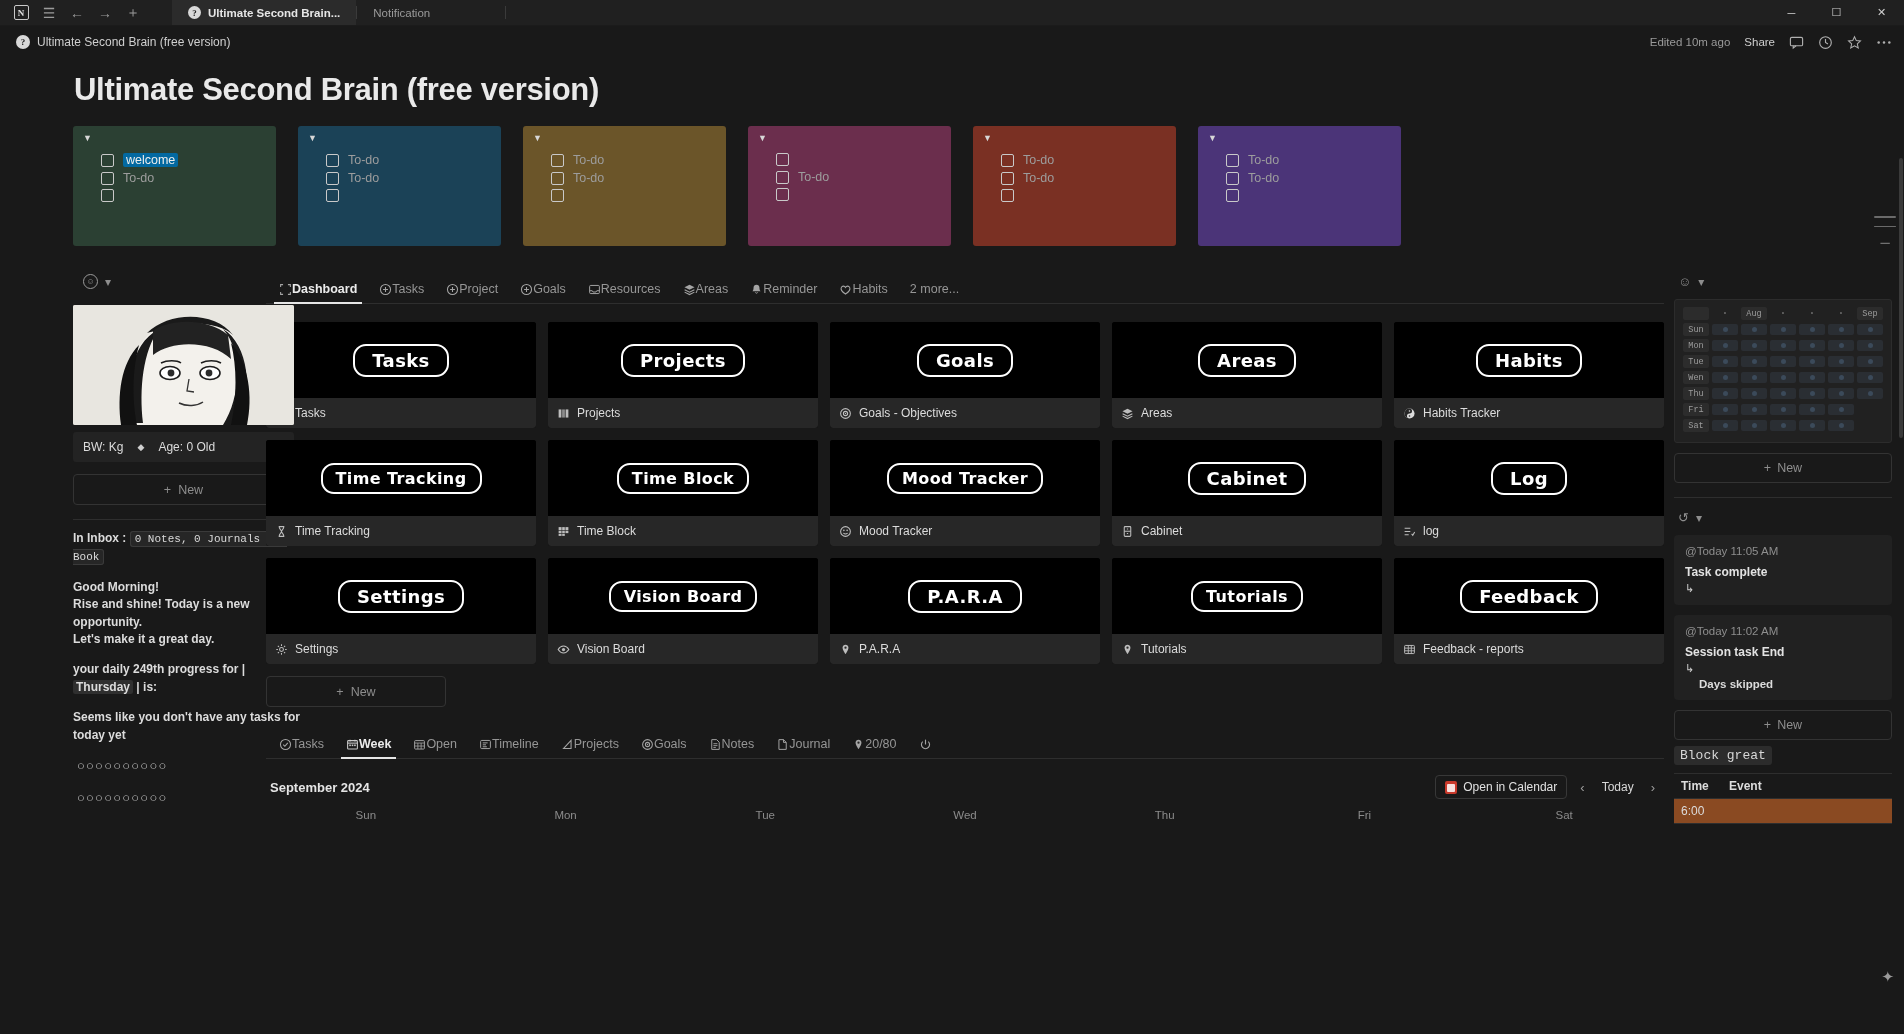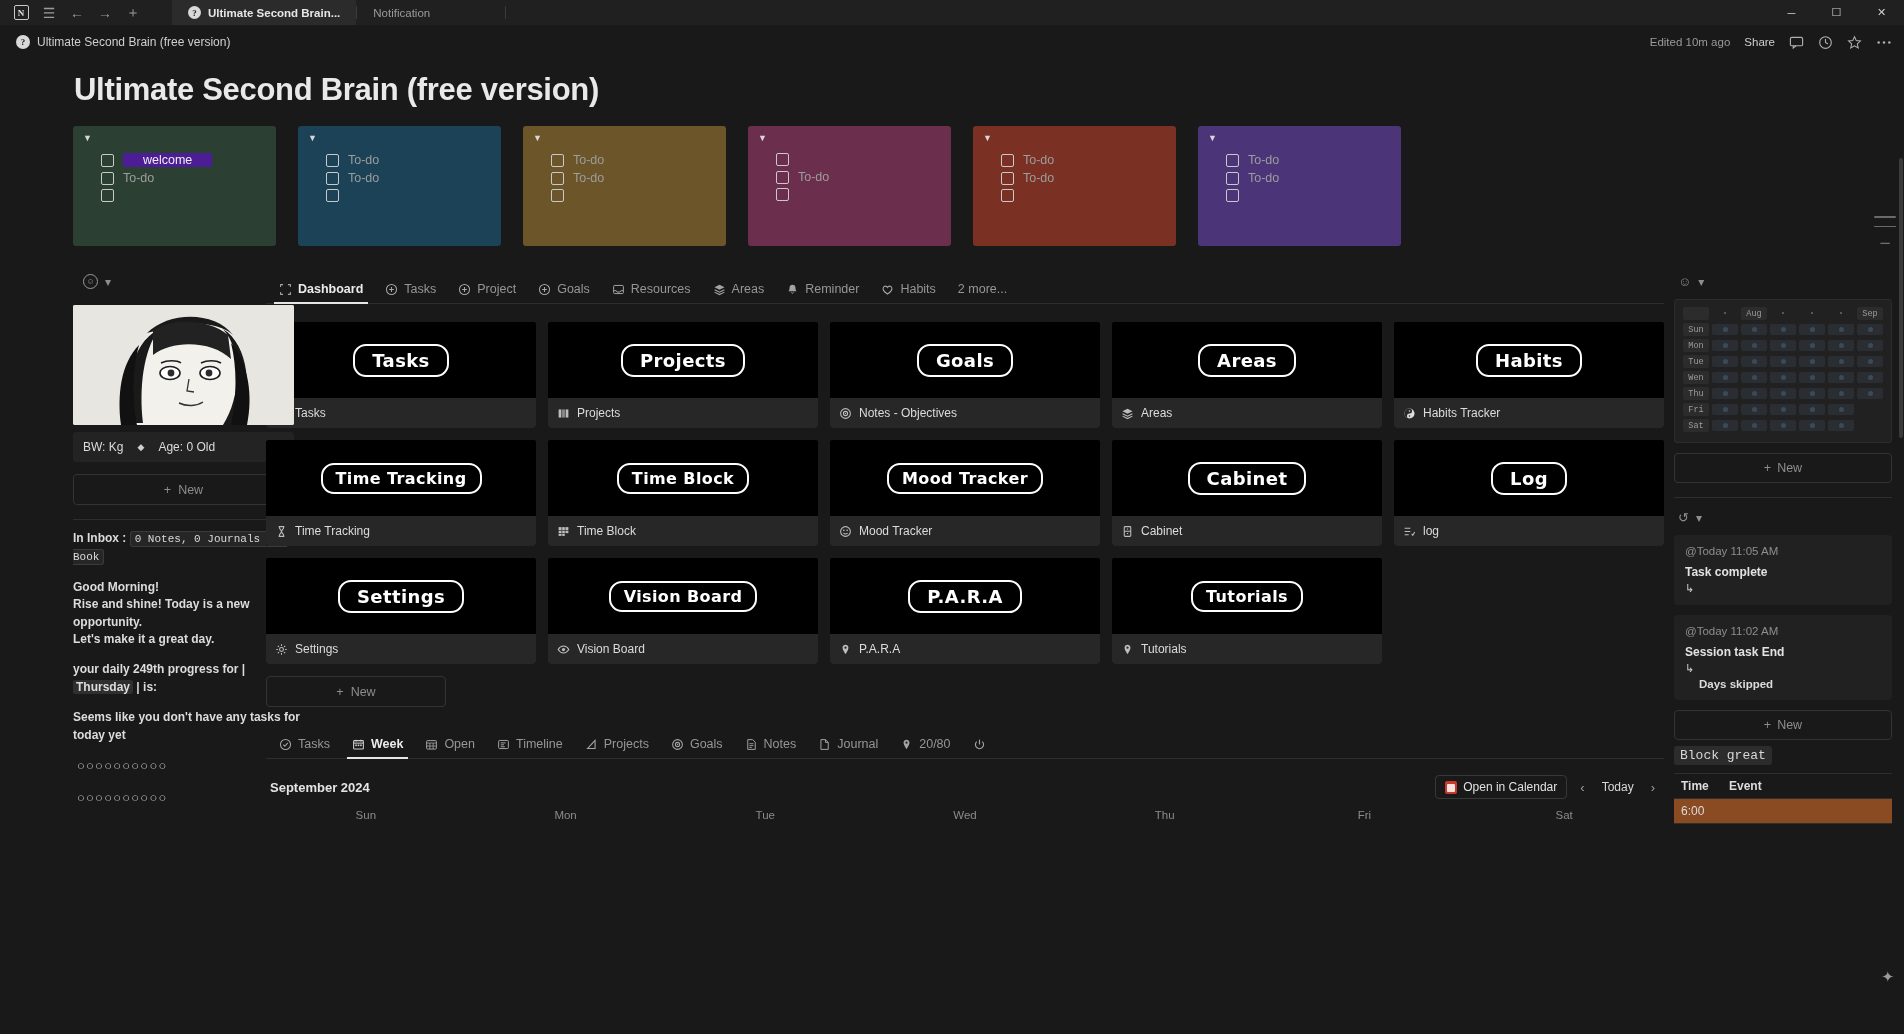--- a/index.html
+++ b/index.html
@@ -82,21 +82,21 @@
   .ccard .tri {
     font-size: 9px; color: #d7d7d7; line-height: 1; margin-bottom: 8px;
   }
   .todo {
     display: flex; align-items: center; gap: 9px; padding: 2px 0 2px 18px; font-size: 12.5px;
   }
   .cbx {
     width: 13px; height: 13px; border: 1.6px solid #c9c9c9; border-radius: 2px; flex: 0 0 auto;
   }
   .todo-txt { color: #9d9d9d; }
-  .todo-txt.hl { color: #eee; background: #4c1d95; padding: 0 20px; border-radius: 2px; }
+  .todo-txt.hl { color: #eee; background: #0369a1; padding: 0 3px; border-radius: 2px; }
 
   
   .cols { display: flex; padding: 26px 0 0 0; }
 
   
   .left { width: 260px; padding-left: 73px; flex: 0 0 auto; }
   .mini-row { display:flex; align-items:center; gap:7px; color:#8e8e8e; font-size:12px; padding: 2px 0 8px 10px; }
   .circ-ico { width:15px; height:15px; border:1.4px solid #9a9a9a; border-radius:50%; display:flex; align-items:center; justify-content:center; font-size:8px; }
   .photo {
     width: 221px; height: 120px; margin-top: 8px; overflow: hidden; border-radius: 2px;
@@ -122,21 +122,21 @@
   .hl-date { background: #2f2f2f; border-radius:2px; padding: 0 3px; }
   .dots { font-size: 13px; letter-spacing: 1.2px; color: #c9c9c9; padding-left: 4px; font-weight: normal; }
 
   
   .center { flex: 1 1 auto; padding: 0 10px 0 6px; min-width: 0; }
   .tabbar {
     display: flex; align-items: flex-end; gap: 0; border-bottom: 1px solid #2e2e2e;
     padding-left: 2px; height: 32px;
   }
   .ntab {
-    display: flex; align-items: center; gap: 6px; padding: 0 11px 7px 11px;
+    display: flex; align-items: center; gap: 0; padding: 0 11px 7px 11px;
     font-size: 12.5px; color: #969696; position: relative; white-space: nowrap;
   }
   .ntab.active { color: #ebebeb; font-weight: bold; }
   .ntab.active::after {
     content: ''; position: absolute; left: 6px; right: 6px; bottom: -1px; height: 2px; background: #e6e6e6;
   }
   .ntab .gi { font-size: 12px; opacity: .85; display:flex; }
 
   .grid {
     display: grid; grid-template-columns: repeat(5, 1fr); gap: 12px;
@@ -575,21 +575,21 @@
               <span class="pill">Goals</span>
             </div>
             <div class="dcard-cap">
               <span class="gi">
                 <svg width="13" height="13" viewBox="0 0 16 16">
                   <circle cx="8" cy="8" r="6" fill="none" stroke="#bdbdbd" stroke-width="1.3"></circle>
                   <circle cx="8" cy="8" r="2.6" fill="none" stroke="#bdbdbd" stroke-width="1.3"></circle>
                   <circle cx="8" cy="8" r="0.9" fill="#bdbdbd"></circle>
                 </svg>
               </span>
-              <span>Notes - Objectives</span>
+              <span>Goals - Objectives</span>
             </div>
           </div>
           <div class="dcard">
             <div class="dcard-img">
               <span class="pill">Areas</span>
             </div>
             <div class="dcard-cap">
               <span class="gi">
                 <svg width="13" height="13" viewBox="0 0 16 16">
                   <path d="M8 2 1.8 5.2 8 8.4 14.2 5.2Z" fill="#bdbdbd"></path>
@@ -742,20 +742,34 @@
               <span class="pill sm">Tutorials</span>
             </div>
             <div class="dcard-cap">
               <span class="gi">
                 <svg width="13" height="13" viewBox="0 0 16 16">
                   <path d="M8 2.2c2 0 3.6 1.6 3.6 3.6 0 2.6-3.6 7.8-3.6 7.8S4.4 8.4 4.4 5.8C4.4 3.8 6 2.2 8 2.2Z" fill="#bdbdbd"></path>
                   <circle cx="8" cy="5.8" r="1.4" fill="#272727"></circle>
                 </svg>
               </span>
               <span>Tutorials</span>
+            </div>
+          </div>
+          <div class="dcard">
+            <div class="dcard-img">
+              <span class="pill">Feedback</span>
+            </div>
+            <div class="dcard-cap">
+              <span class="gi">
+                <svg width="13" height="13" viewBox="0 0 16 16">
+                  <rect x="2" y="3" width="12" height="10" rx="1" fill="none" stroke="#bdbdbd" stroke-width="1.2"></rect>
+                  <path d="M2 6.3h12M2 9.6h12M6.5 3v10M10.2 3v10" stroke="#bdbdbd" stroke-width="1.1"></path>
+                </svg>
+              </span>
+              <span>Feedback - reports</span>
             </div>
           </div>
         </div>
 
       <div class="newwide">
         <span>+</span>
         <span>New</span>
       </div>
 
       <div class="cal-tabbar" id="caltabs">

